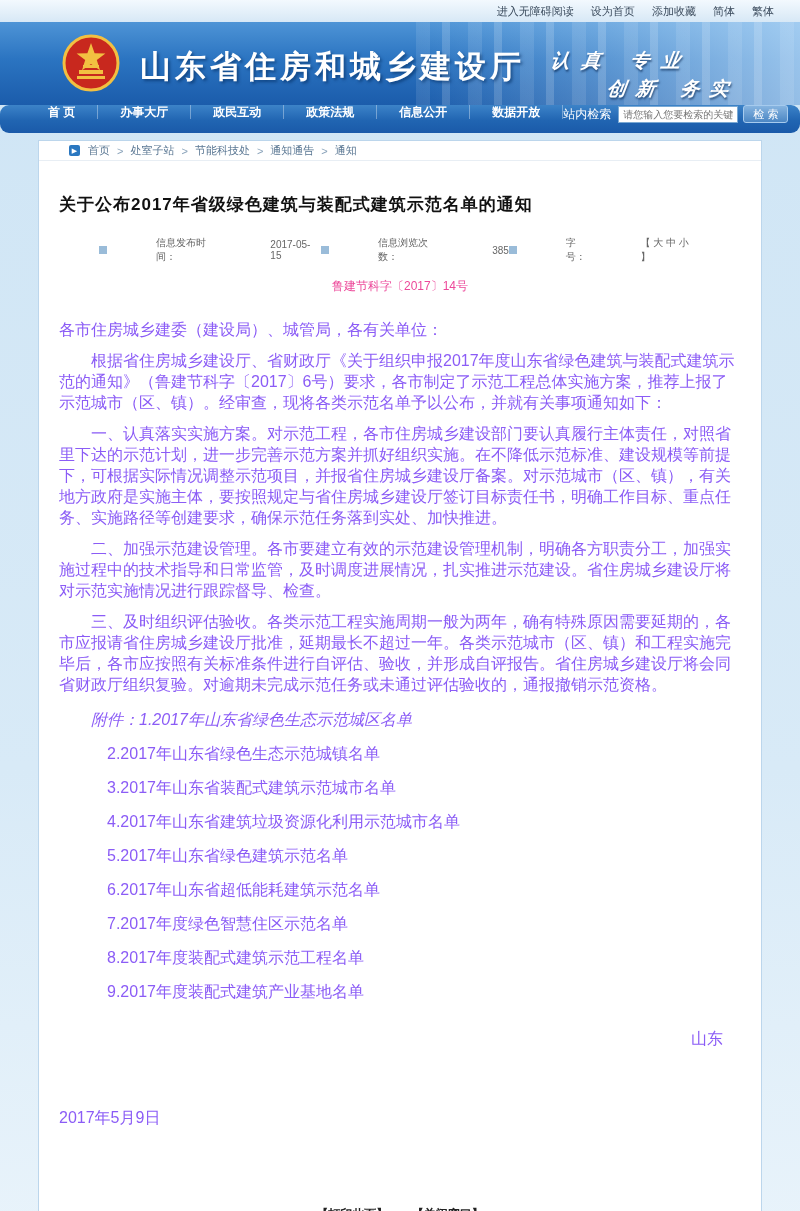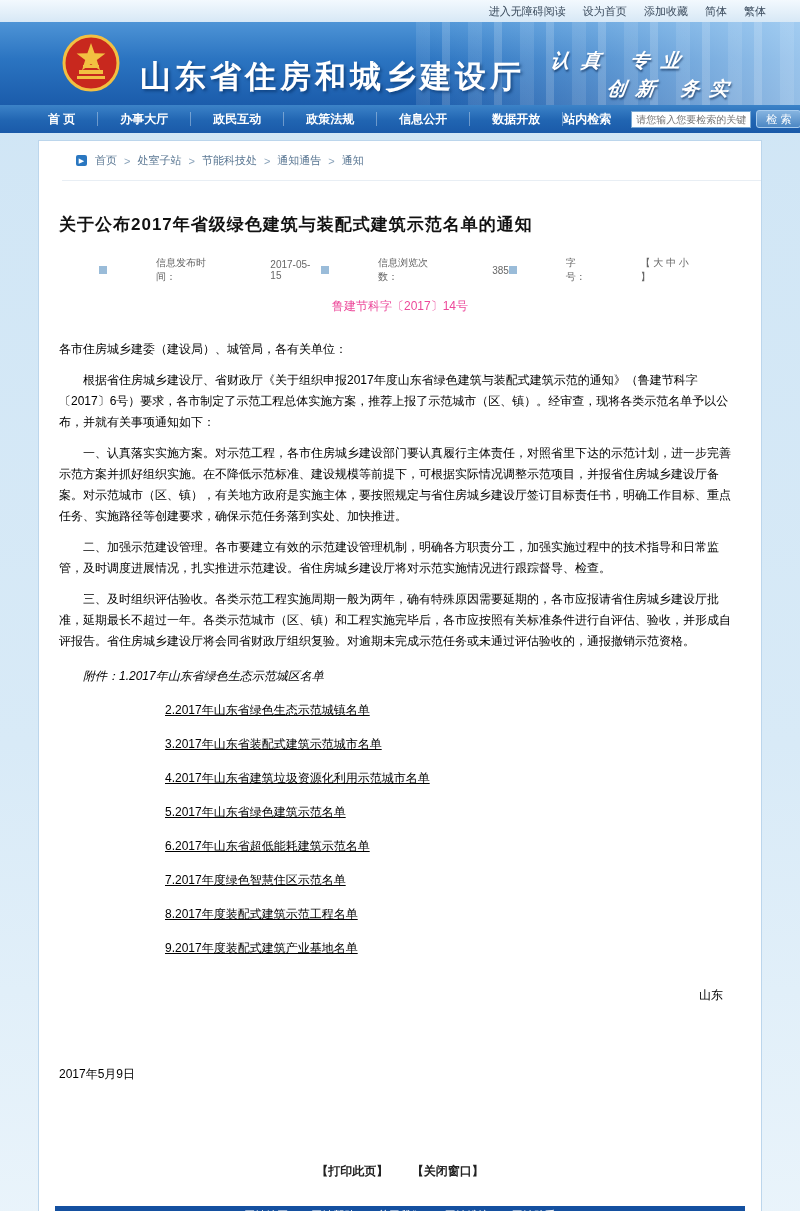--- a/index.html
+++ b/index.html
@@ -7,99 +7,98 @@
   body {
     font-family:"Liberation Sans","DejaVu Sans",sans-serif;
     background:linear-gradient(180deg,#cfe5f5 0%,#d8eaf7 60%,#eaf4fb 100%);
     min-height:1211px;
     position:relative;
   }
   
   .topbar {
     height:22px; line-height:22px;
     background:linear-gradient(180deg,#f3f9fe,#d7e8f6);
-    text-align:right; padding-right:34px;
+    text-align:right; padding-right:26px;
     font-size:11px; color:#3a4a5c;
   }
   .topbar a { color:#3a4a5c; text-decoration:none; margin-left:14px; cursor:pointer; }
   
   .header {
     height:83px; position:relative; overflow:hidden;
     background:linear-gradient(180deg,#4e94d6 0%,#2b74c1 45%,#1b5cab 100%);
   }
   .cityscape {
     position:absolute; right:0; top:0; bottom:0; width:48%;
     background:
       repeating-linear-gradient(90deg, rgba(255,255,255,0.10) 0 14px, rgba(255,255,255,0) 14px 26px, rgba(255,255,255,0.16) 26px 34px, rgba(255,255,255,0) 34px 52px),
       linear-gradient(to left, rgba(190,223,250,0.75), rgba(190,223,250,0.25) 60%, rgba(190,223,250,0));
   }
   .emblem { position:absolute; left:62px; top:12px; width:58px; height:58px; }
   .site-title {
     position:absolute; left:140px; top:24px;
     font-size:31px; font-weight:bold; color:#fff; letter-spacing:4px;
     text-shadow:2px 2px 3px rgba(0,40,90,0.55);
-    margin-top:10px;
   }
   .slogan { position:absolute; right:60px; top:26px; color:#fff; font-style:italic; font-weight:bold;
     text-shadow:1px 2px 2px rgba(0,30,70,0.6); transform:skewX(-8deg); }
   .slogan .l1 { font-size:19px; letter-spacing:12px; }
   .slogan .l2 { font-size:19px; letter-spacing:10px; margin-left:60px; margin-top:2px; }
   
   .navbar {
     height:28px; background:linear-gradient(180deg,#3c83c8 0%,#2165b2 55%,#1a5aa9 100%);
-    display:flex; align-items:center; font-size:12px; color:#fff;
+    display:flex; align-items:flex-start; font-size:12px; color:#fff;border-radius:9px;
   }
   .nav-item {
     padding:0 22px; font-weight:bold; cursor:pointer; white-space:nowrap;
     border-right:1px solid rgba(255,255,255,0.35); line-height:14px;
   }
   .nav-item:first-child { margin-left:26px; }
   .nav-search { margin-left:auto; display:flex; align-items:center; margin-right:14px; }
-  .nav-search .lbl { font-weight:bold; margin-right:20px; white-space:nowrap; }
+  .nav-search .lbl { font-weight:normal; margin-right:7px; white-space:nowrap; }
   .nav-search input {
     width:120px; height:17px; border:1px solid #7aa9d4; font-size:10px; padding:0 4px; color:#555;
     background:#fff;
   }
   .btn-search, .btn-adv {
     margin-left:5px; height:18px; line-height:16px; padding:0 9px; font-size:11px; color:#fff;
     background:linear-gradient(180deg,#86b4e0,#4c87c4); border:1px solid #a6cbee; border-radius:3px;
     cursor:pointer; white-space:nowrap;
   }
   
   .content {
     margin:7px 38px 0 38px; background:#fff; border:1px solid #bcd6ec;
     padding-bottom:10px;
   }
   .breadcrumb {
-    height:40px; display:flex; align-items:center; padding-left:14px;
-    font-size:11px; color:#5a7793; border-bottom:1px solid #e8eef4;margin-left:23px;
+    height:20px; display:flex; align-items:center; padding-left:30px;
+    font-size:11px; color:#5a7793; border-bottom:1px solid #e8eef4;
   }
   .bc-icon {
     width:11px; height:11px; background:#2a77c0; border-radius:2px; color:#fff; font-size:7px;
     display:inline-flex; align-items:center; justify-content:center; margin-right:8px;
   }
   .breadcrumb a { color:#5a7793; text-decoration:none; cursor:pointer; }
   .bc-sep { margin:0 7px; color:#8aa3ba; }
   
   .article { padding:0 20px; color:#333; }
   .art-title {
     margin-top:32px; font-size:17px; font-weight:bold; color:#111;
     letter-spacing:1px;
   }
   .meta-row {
     margin:20px 40px 0 40px; display:flex; justify-content:space-between;
     font-size:10px; color:#666; padding-bottom:6px;
   }
   .meta-item { display:flex; align-items:center;gap:45px; }
   .meta-ico { width:8px; height:8px; background:#9abcd9; margin-right:4px; display:inline-block; }
   .doc-number { text-align:center; font-size:12px; color:#ec4899; margin-top:8px; }
-  .body-text { margin-top:24px; font-size:12px; line-height:21px; color:#000000; }
+  .body-text { margin-top:24px; font-size:16px; line-height:21px; color:#8b5cf6; }
   .body-text p.indent { text-indent:2em; margin-top:10px; }
   .attach-first { text-indent:2em; margin-top:14px;font-style:italic; }
-  .attach-item { margin:13px 0 13px 106px;text-decoration:underline; }
+  .attach-item { margin:13px 0 13px 48px; }
   .sig-right { text-align:right; padding-right:18px; margin-top:26px; }
   .sig-left { margin-top:8px; }
   .sig-date { margin-top:58px; }
   .actions { text-align:center; margin-top:78px; font-size:12px; font-weight:bold; color:#222; }
   .actions span { cursor:pointer; margin:0 10px; }
   
   .footer-bar {
     margin:26px 16px 4px 16px; height:18px; line-height:18px; background:#1450a0;
     text-align:center; color:#fff; font-size:11px;
   }

